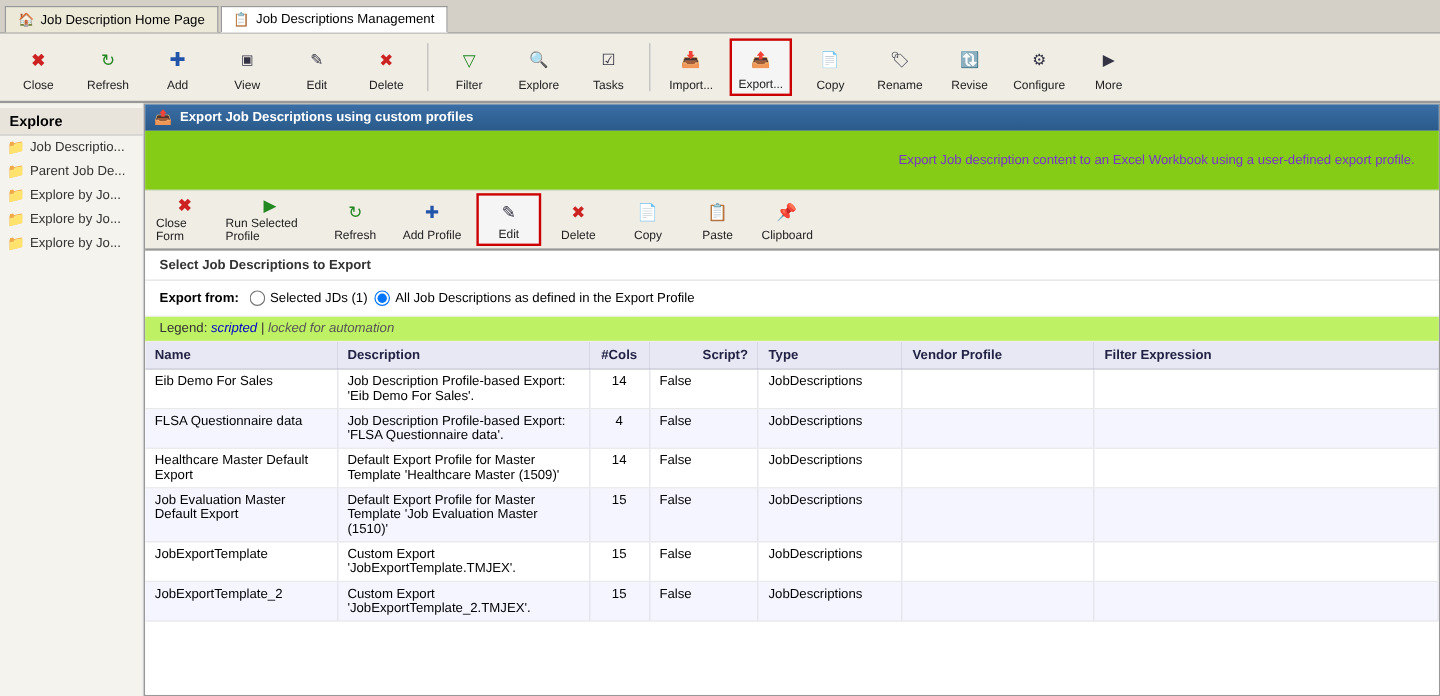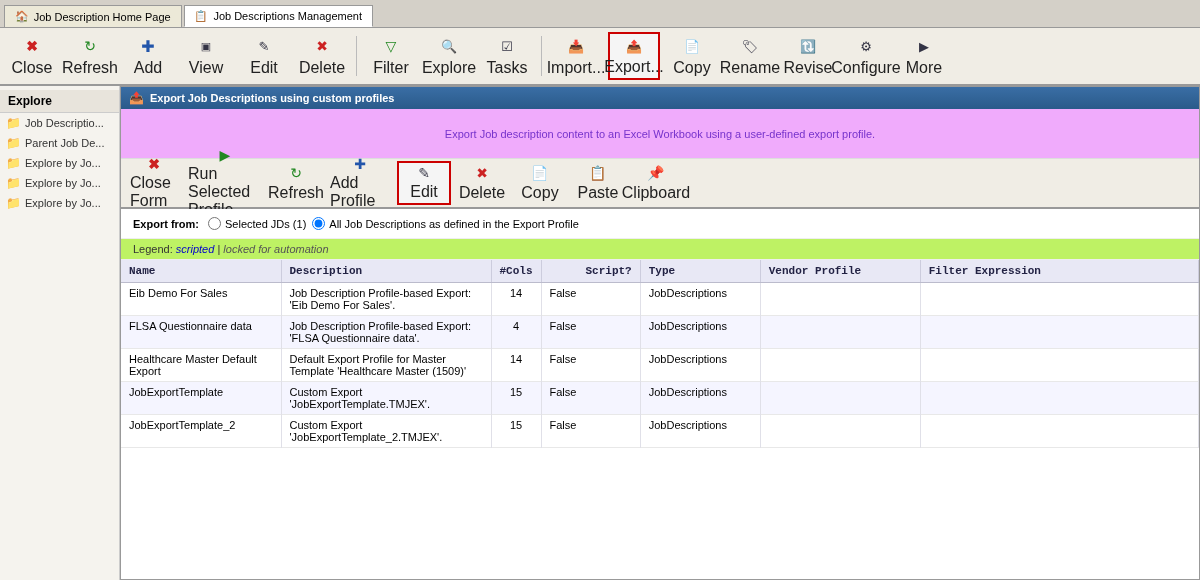--- a/index.html
+++ b/index.html
@@ -62,21 +62,21 @@
       background: #f5f5f5;
     }
     .btn-icon {
       width: 28px;
       height: 28px;
       display: flex;
       align-items: center;
       justify-content: center;
       font-size: 16px;
     }
-    .btn-label { font-size: 16px; color: #222; }
+    .btn-label { font-size: 10px; color: #222; }
 
     
     .icon-close { color: #cc2222; font-weight: bold; font-size: 14px; }
     .icon-refresh { color: #228822; font-size: 14px; }
     .icon-add { color: #2255aa; font-size: 16px; }
     .icon-view { color: #334; font-size: 11px; }
     .icon-edit { color: #334; font-size: 13px; }
     .icon-delete { color: #cc2222; font-size: 14px; }
     .icon-filter { color: #228822; font-size: 14px; }
     .icon-explore { color: #885522; font-size: 13px; }
@@ -150,30 +150,30 @@
       font-size: 11px;
       font-weight: bold;
       display: flex;
       align-items: center;
       gap: 6px;
     }
     .dialog-title-icon { font-size: 12px; }
 
     
     .dialog-desc {
-      background: #f0abfc;
+      background: #84cc16;
       padding: 16px 20px;
       text-align: right;
       color: #7733cc;
       font-size: 11px;
       border-bottom: 1px solid #ddd;
       min-height: 50px;
       display: flex;
       align-items: center;
-      justify-content: center;
+      justify-content: flex-end;
     }
 
     
     .dialog-toolbar {
       display: flex;
       background: #f0ede5;
       border-bottom: 2px solid #999;
       padding: 3px 6px;
       gap: 4px;
       align-items: center;
@@ -249,21 +249,20 @@
       background: #e8e8f5;
       padding: 5px 8px;
       text-align: left;
       border-bottom: 1px solid #bbc;
       border-right: 1px solid #ccd;
       font-weight: bold;
       color: #224;
       white-space: nowrap;
       position: sticky;
       top: 0;
-      font-family: Liberation Mono, monospace;
     }
     tbody tr { border-bottom: 1px solid #e8e8e8; }
     tbody tr:nth-child(even) { background: #f5f5ff; }
     tbody td {
       padding: 4px 8px;
       border-right: 1px solid #e0e0e8;
       vertical-align: top;
     }
     .col-name { width: 160px; }
     .col-desc { width: 210px; }
@@ -426,20 +425,23 @@
         <div class="dialog-btn">
           <div class="btn-icon icon-copy">📋</div>
           <span class="btn-label">Paste</span>
         </div>
         <div class="dialog-btn">
           <div class="btn-icon icon-copy">📌</div>
           <span class="btn-label">Clipboard</span>
         </div>
       </div>
 
+      <div class="section-header">
+        <span>Select Job Descriptions to Export</span>
+      </div>
 
       <div class="export-from-row">
         <span class="export-label">Export from:</span>
         <div class="radio-group">
           <div class="radio-item">
             <input type="radio" name="export-from" id="selected-jds" style="">
             <label for="selected-jds">Selected JDs (1)</label>
           </div>
           <div class="radio-item">
             <input type="radio" name="export-from" id="all-jds" checked="" style="">
@@ -490,20 +492,29 @@
               <tr>
     <td>Healthcare Master Default Export</td>
     <td>Default Export Profile for Master Template 'Healthcare Master (1509)'</td>
     <td class="col-cols">14</td>
     <td>False</td>
     <td>JobDescriptions</td>
     <td></td>
     <td></td>
   </tr>
               <tr>
+    <td>Job Evaluation Master Default Export</td>
+    <td>Default Export Profile for Master Template 'Job Evaluation Master (1510)'</td>
+    <td class="col-cols">15</td>
+    <td>False</td>
+    <td>JobDescriptions</td>
+    <td></td>
+    <td></td>
+  </tr>
+              <tr>
     <td>JobExportTemplate</td>
     <td>Custom Export 'JobExportTemplate.TMJEX'.</td>
     <td class="col-cols">15</td>
     <td>False</td>
     <td>JobDescriptions</td>
     <td></td>
     <td></td>
   </tr>
               <tr>
     <td>JobExportTemplate_2</td>

